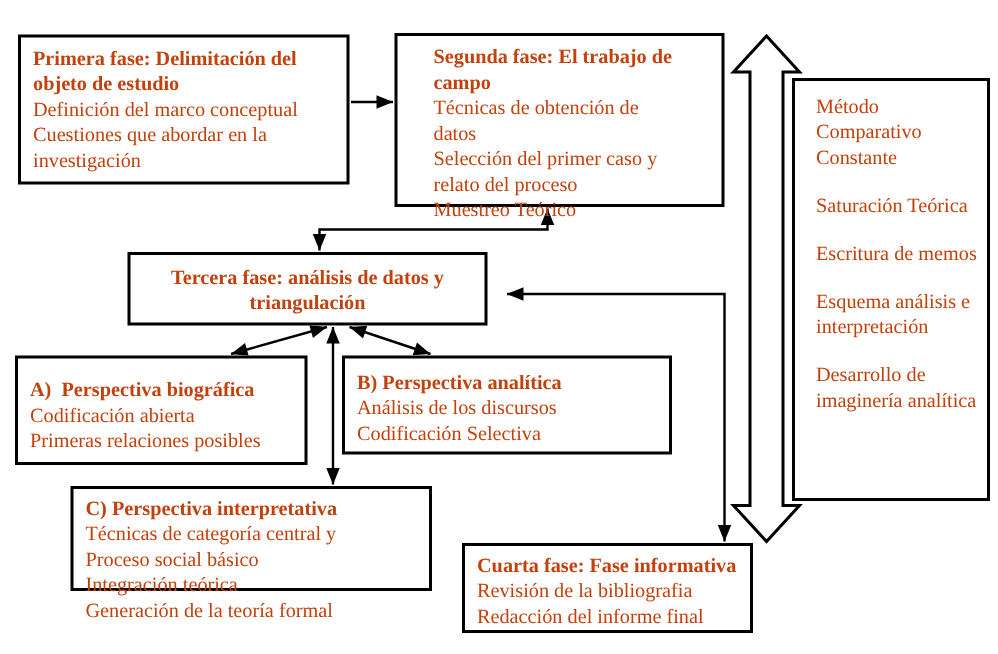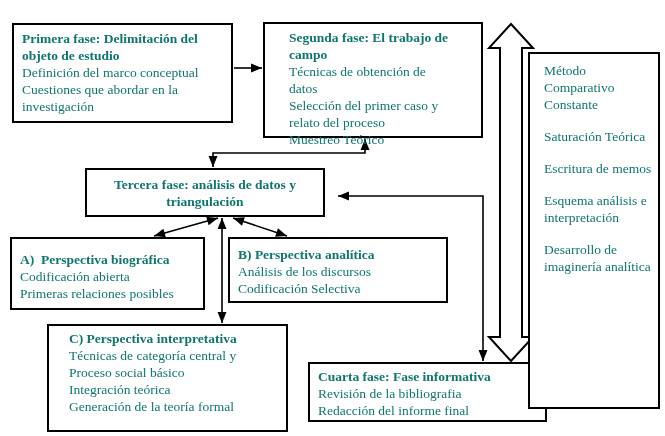--- a/index.html
+++ b/index.html
@@ -1,36 +1,36 @@
 <!DOCTYPE html>
 <html><head>
 <meta charset="utf-8">
 <style>
   html,body{margin:0;padding:0;background:#fff;}
   #canvas{
     position:relative;width:665px;height:436px;background:#fff;
     font-family:"Liberation Serif","DejaVu Serif",serif;
-    color:#0f766e;overflow:hidden;
+    color:#c2410c;overflow:hidden;
   }
   .dbox{
     position:absolute;background:#fff;border:2px solid #000;
     box-sizing:border-box;font-size:13.5px;line-height:17px;
   }
   .box-title{font-weight:bold;white-space:pre-wrap;}
   .box-line{white-space:normal;}
   .centered{text-align:center;}
   
   #box-primera {left:12px;  top:23px;  width:221px; height:100px; padding:5px 8px;}
   #box-segunda {left:263px; top:22px;  width:220px; height:116px; padding:5px 24px;}
   #box-tercera {left:85px;  top:168px; width:240px; height:49px;  padding:6px 3px;}
   #box-persp-a {left:10px;  top:237px; width:195px; height:73px;  padding:12px 6px 14px 8px;}
   #box-persp-b {left:228px; top:237px; width:220px; height:66px;  padding:7px 8px;}
-  #box-persp-c {left:47px;  top:324px; width:241px; height:108px;  padding:4px 20px;}
-  #box-cuarta  {left:308px; top:362px; width:239px; height:60px;  padding:4px 8px;}
-  #box-metodos {left:528px; top:52px;  width:132px; height:357px; padding:8px 6px 6px 14px;}
+  #box-persp-c {left:47px;  top:324px; width:241px; height:70px;  padding:4px 8px;}
+  #box-cuarta  {left:308px; top:362px; width:194px; height:60px;  padding:4px 8px;}
+  #box-metodos {left:528px; top:52px;  width:132px; height:282px; padding:8px 6px 6px 14px;}
   #box-metodos p{margin:0 0 15px 0;}
   #box-metodos p:last-child{margin-bottom:16px;}
   svg.connectors{position:absolute;left:0;top:0;pointer-events:none;}
 </style>
 </head>
 <body>
 
 <div id="canvas">
 
   <svg class="connectors" width="665" height="436" viewBox="0 0 665 436">

